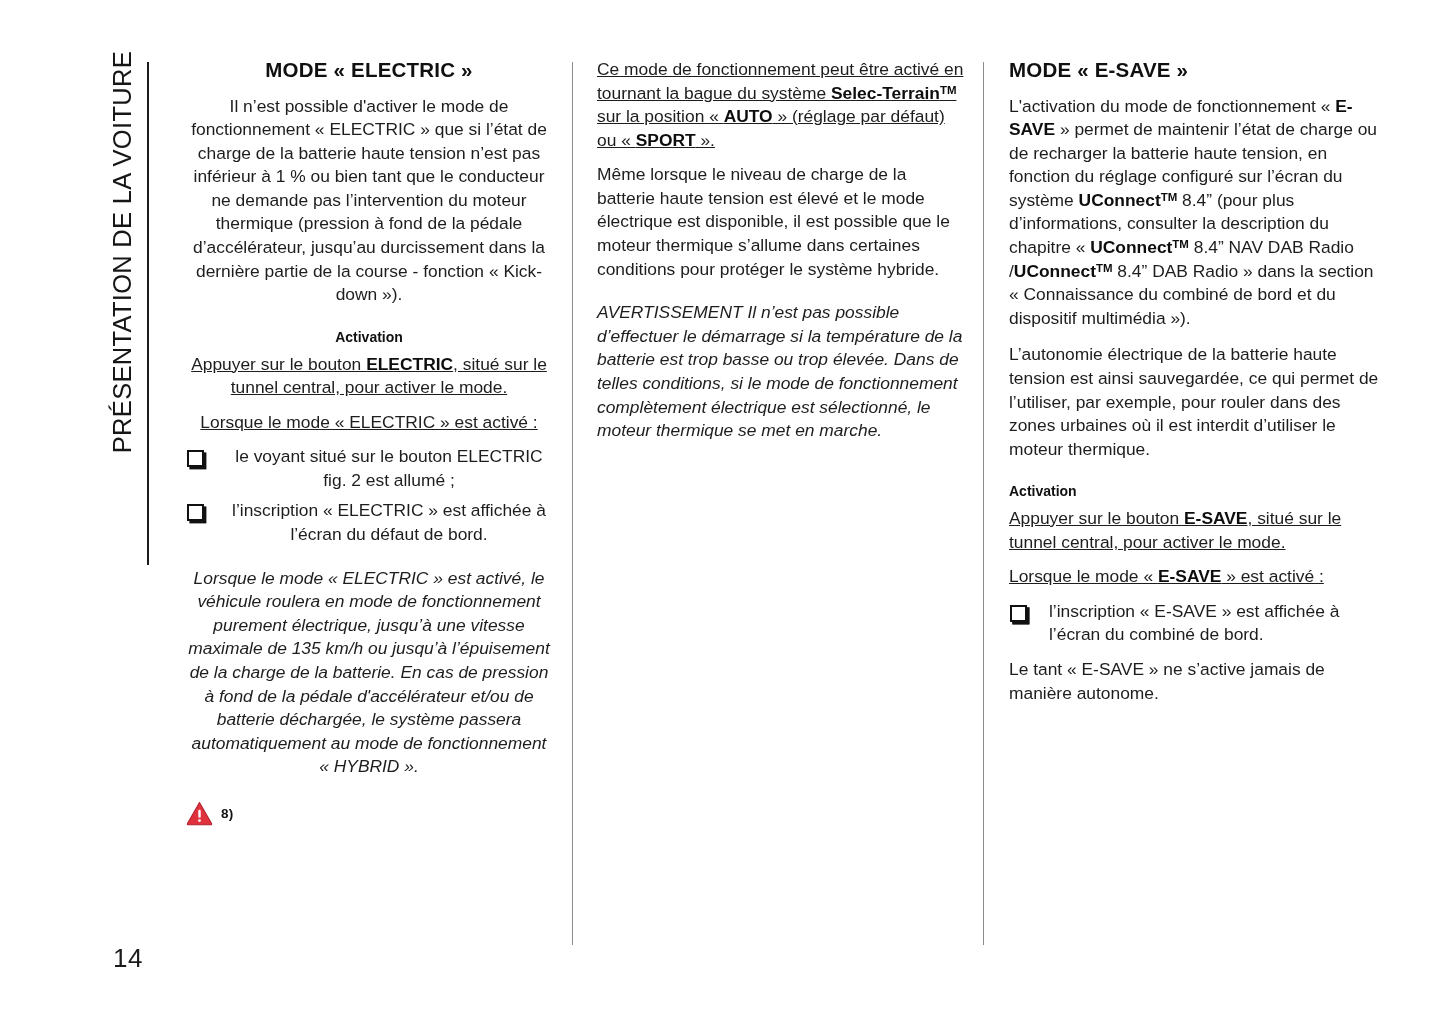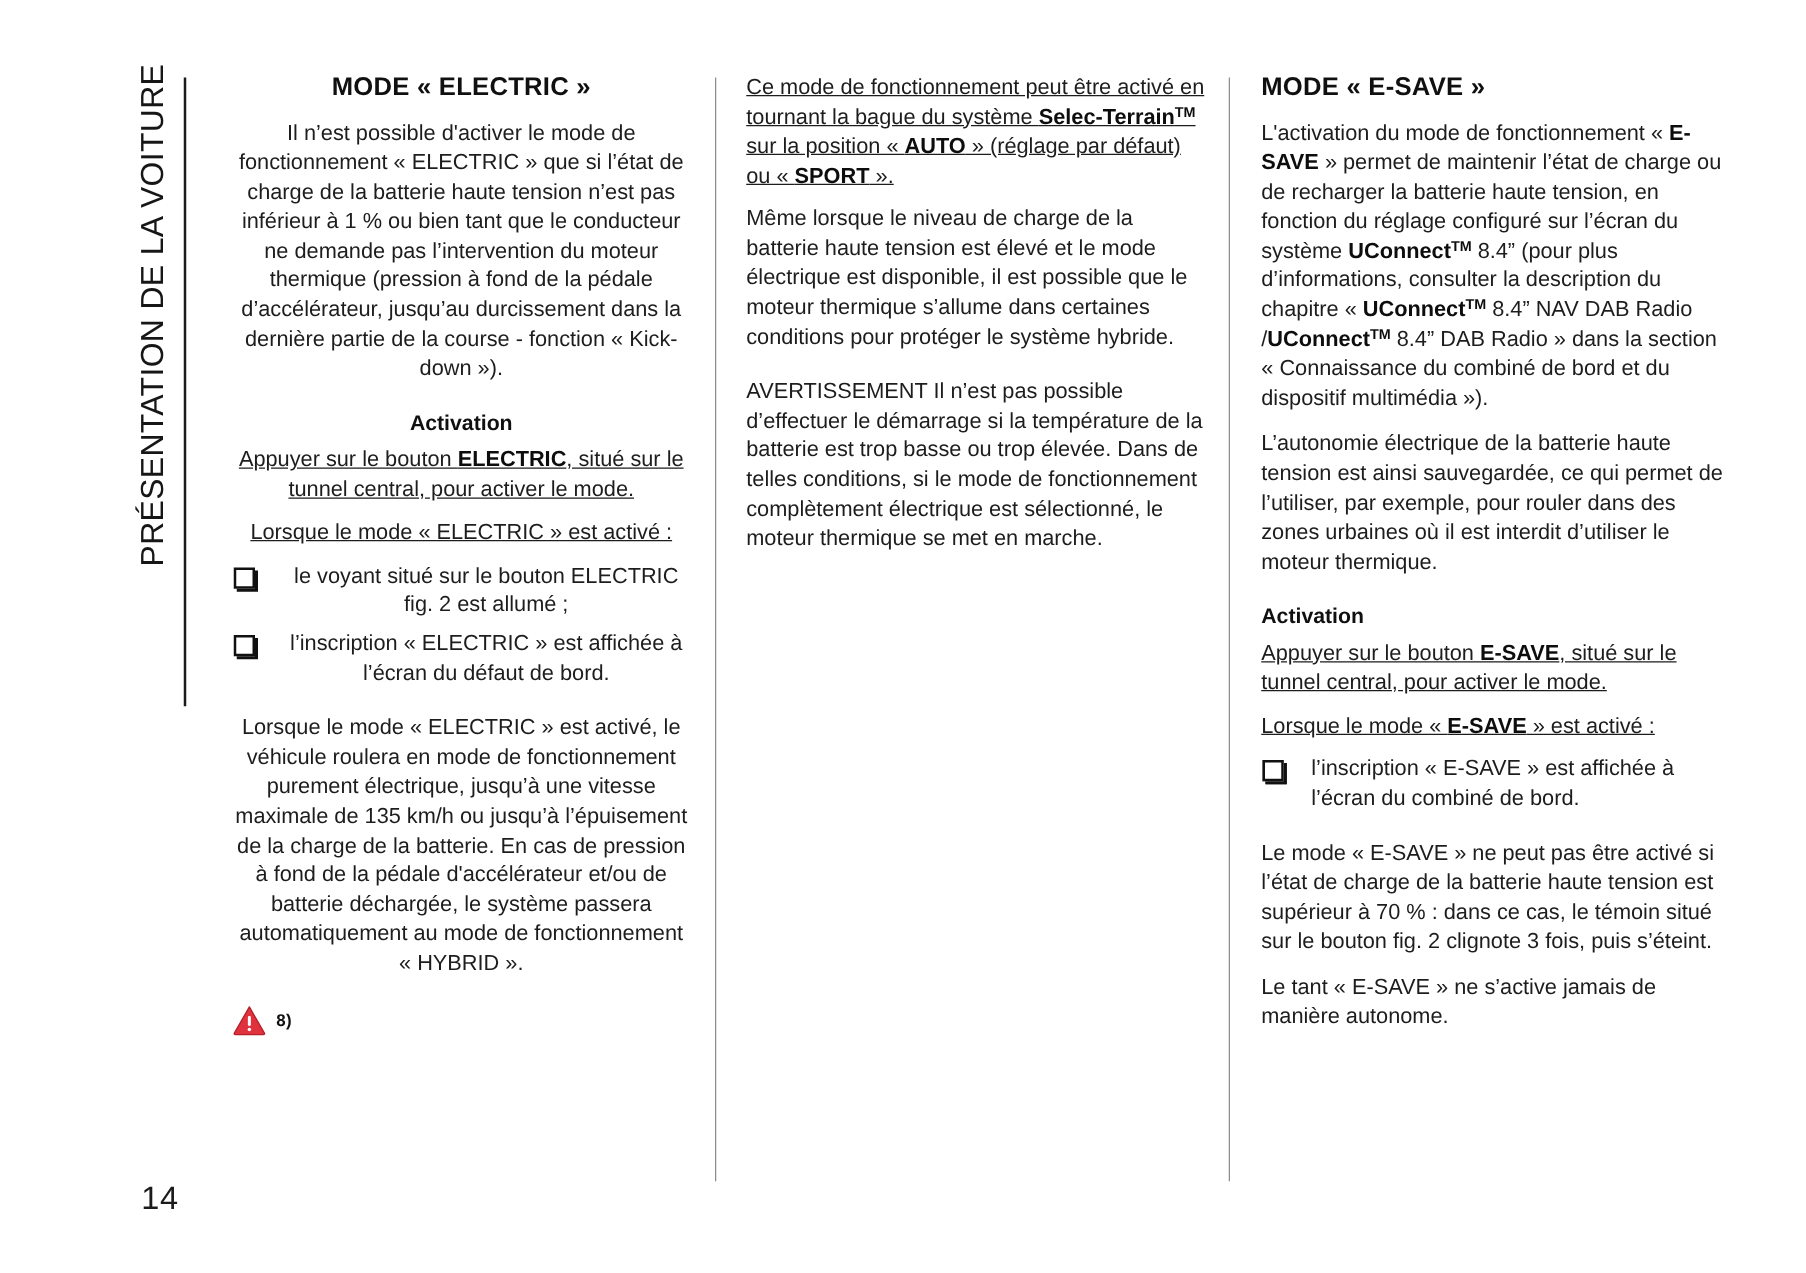--- a/index.html
+++ b/index.html
@@ -79,34 +79,34 @@
   h2.section-head {
     margin: 0 0 13px 0;
     font-size: 20.5px;
     font-weight: 700;
     letter-spacing: 0.2px;
     color: #101010;
     line-height: 1.15;
   }
   h3.sub-head {
     margin: 22px 0 7px 0;
-    font-size: 17px;
+    font-size: 14px;
     font-weight: 700;
     color: #101010;
     line-height: 1.2;
   }
   p.body {
     margin: 0 0 13px 0;
     font-size: 17.4px;
     line-height: 1.355;
     color: #1d1d1d;
     font-weight: 400;
   }
   p.body.tight { margin-bottom: 11px; text-decoration: underline; }
-  p.body.gap   { margin-top: 20px; }
+  p.body.gap   { margin-top: 20px; font-style: italic; }
 
   b, strong { font-weight: 700; color: #0d0d0d; }
   .tm {
     font-size: 0.66em;
     vertical-align: 0.48em;
     letter-spacing: 0;
   }
 
   
   ul.sq-list {
@@ -238,20 +238,19 @@
     <ul class="sq-list">
       <li>
         <span class="sq-marker"></span>
       </li>
       <li>
         <span class="sq-marker"></span>
         <span>l’inscription « E-SAVE » est affichée à l’écran du combiné de bord.</span>
       </li>
     </ul>
 
-    <p class="body gap">Le mode « E-SAVE » ne peut pas être activé si l’état de charge de la batterie haute tension est supérieur à 70 % : dans ce cas, le témoin situé sur le bouton fig. 2 clignote 3 fois, puis s’éteint.</p>
 
     <p class="body">Le tant « E-SAVE » ne s’active jamais de manière autonome.</p>
   </div>
 
   <div id="folio">14</div>
 
 </div>
 
 </body></html>

